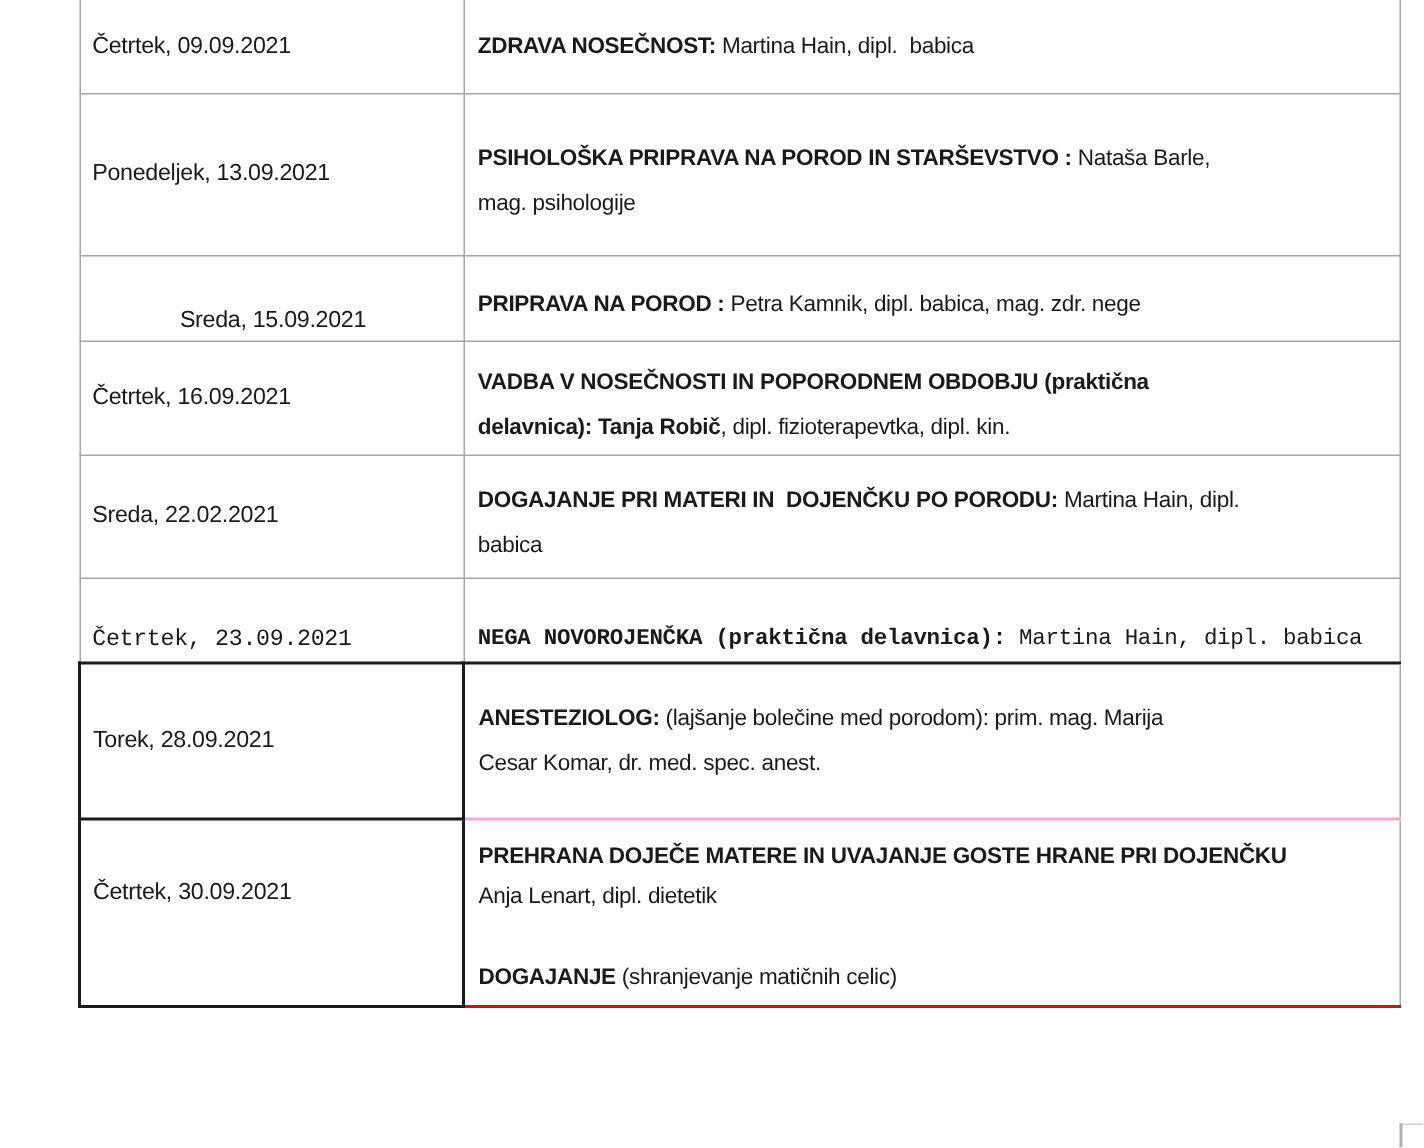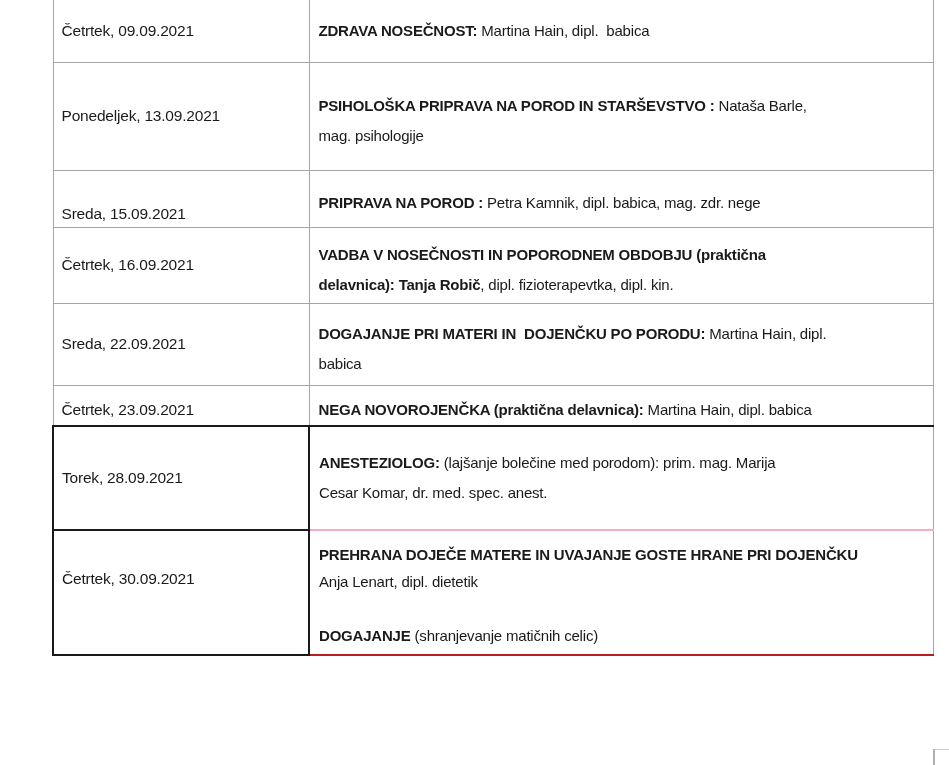--- a/index.html
+++ b/index.html
@@ -45,21 +45,21 @@
     line-height: 30px;
     white-space: pre-wrap;
   }
   .event-title { font-weight: bold; }
   .event-detail { font-weight: normal; }
 
   
   tr.r1 td { border-top: none; }
   tr.r1 td.event-cell { vertical-align: middle; padding-top: 0; }
 
-  tr.r3 td.date-cell { vertical-align: bottom; padding-bottom: 4px; }
+  tr.r3 td.date-cell { vertical-align: bottom; padding-bottom: 4px; text-align: center; }
 
   tr.r7 td.date-cell { vertical-align: bottom; padding-bottom: 6px; }
   tr.r7 td.event-cell { vertical-align: bottom; padding-bottom: 0; }
 
   
   tr.r8 td, tr.r9 td { border-top: 2px solid #1a1a1a; }
   tr.r8 td.date-cell, tr.r9 td.date-cell { border: 2px solid #1a1a1a; }
   tr.r8 td.event-cell { vertical-align: middle; padding-top: 0; border-bottom: 2px solid #f9a8d4; }
   tr.r9 td.event-cell { border-bottom: 2px solid #b91c1c; line-height: 27px; padding-top: 5px; }
   tr.r9 td.date-cell { padding-bottom: 28px; }
@@ -97,25 +97,25 @@
     <tr class="r3" style="height:57px;">
       <td class="date-cell"><span>Sreda, 15.09.2021</span></td>
       <td class="event-cell"><span class="event-title">PRIPRAVA NA POROD :</span><span class="event-detail"> Petra Kamnik, dipl. babica, mag. zdr. nege</span></td>
     </tr>
     <tr class="r4" style="height:76px;">
       <td class="date-cell"><span>Četrtek, 16.09.2021</span></td>
       <td class="event-cell"><span class="event-title">VADBA V NOSEČNOSTI IN POPORODNEM OBDOBJU (praktična
 delavnica): Tanja Robič</span><span class="event-detail">, dipl. fizioterapevtka, dipl. kin.</span></td>
     </tr>
     <tr class="r6" style="height:82px;">
-      <td class="date-cell"><span>Sreda, 22.09.2021</span></td>
+      <td class="date-cell"><span>Sreda, 22.02.2021</span></td>
       <td class="event-cell"><span class="event-title">DOGAJANJE PRI MATERI IN  DOJENČKU PO PORODU:</span><span class="event-detail"> Martina Hain, dipl.
 babica</span></td>
     </tr>
-    <tr class="r7" style="height:41px;">
+    <tr class="r7" style="height:57px;font-family:Liberation Mono, monospace;">
       <td class="date-cell"><span>Četrtek, 23.09.2021</span></td>
       <td class="event-cell"><span class="event-title">NEGA NOVOROJENČKA (praktična delavnica):</span><span class="event-detail"> Martina Hain, dipl. babica</span></td>
     </tr>
     <tr class="r8" style="height:104px;">
       <td class="date-cell"><span>Torek, 28.09.2021</span></td>
       <td class="event-cell"><span class="event-title">ANESTEZIOLOG:</span><span class="event-detail"> (lajšanje bolečine med porodom): prim. mag. Marija
 Cesar Komar, dr. med. spec. anest.</span></td>
     </tr>
     <tr class="r9" style="height:125px;">
       <td class="date-cell"><span>Četrtek, 30.09.2021</span></td>

